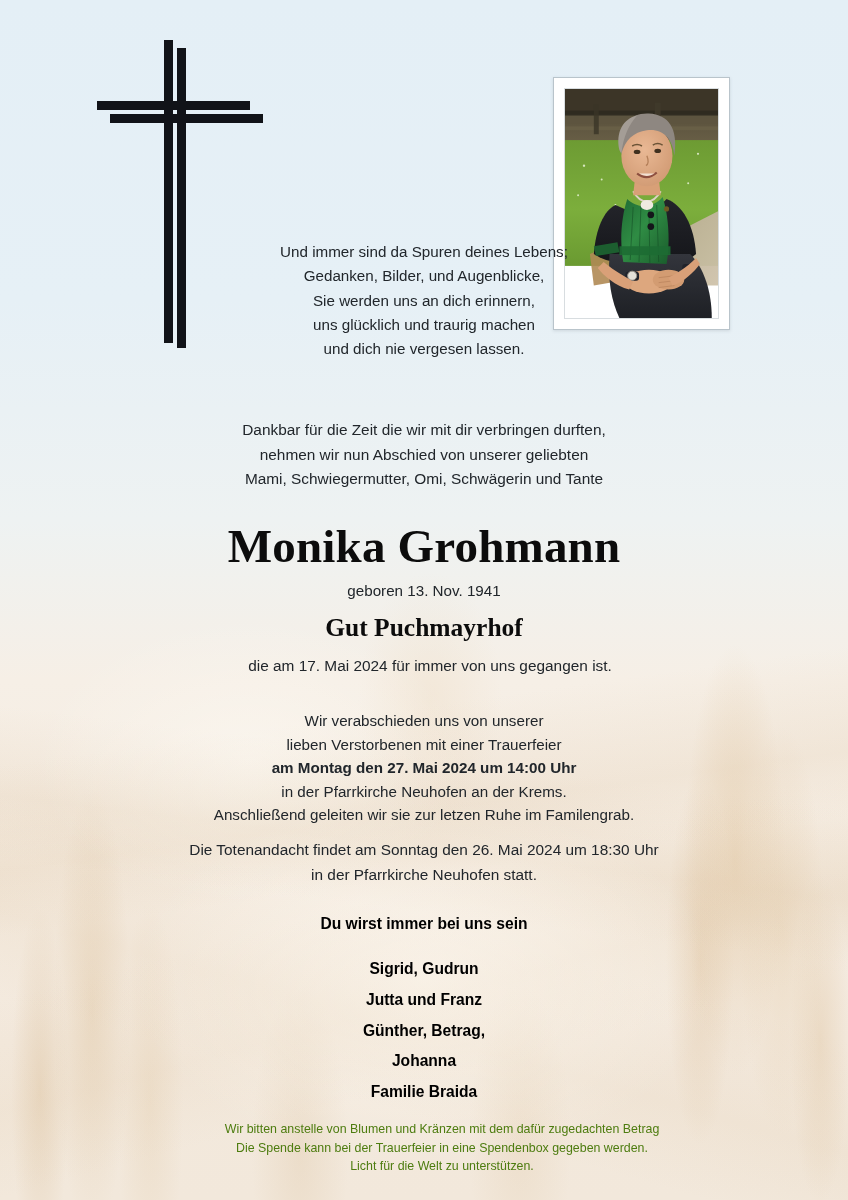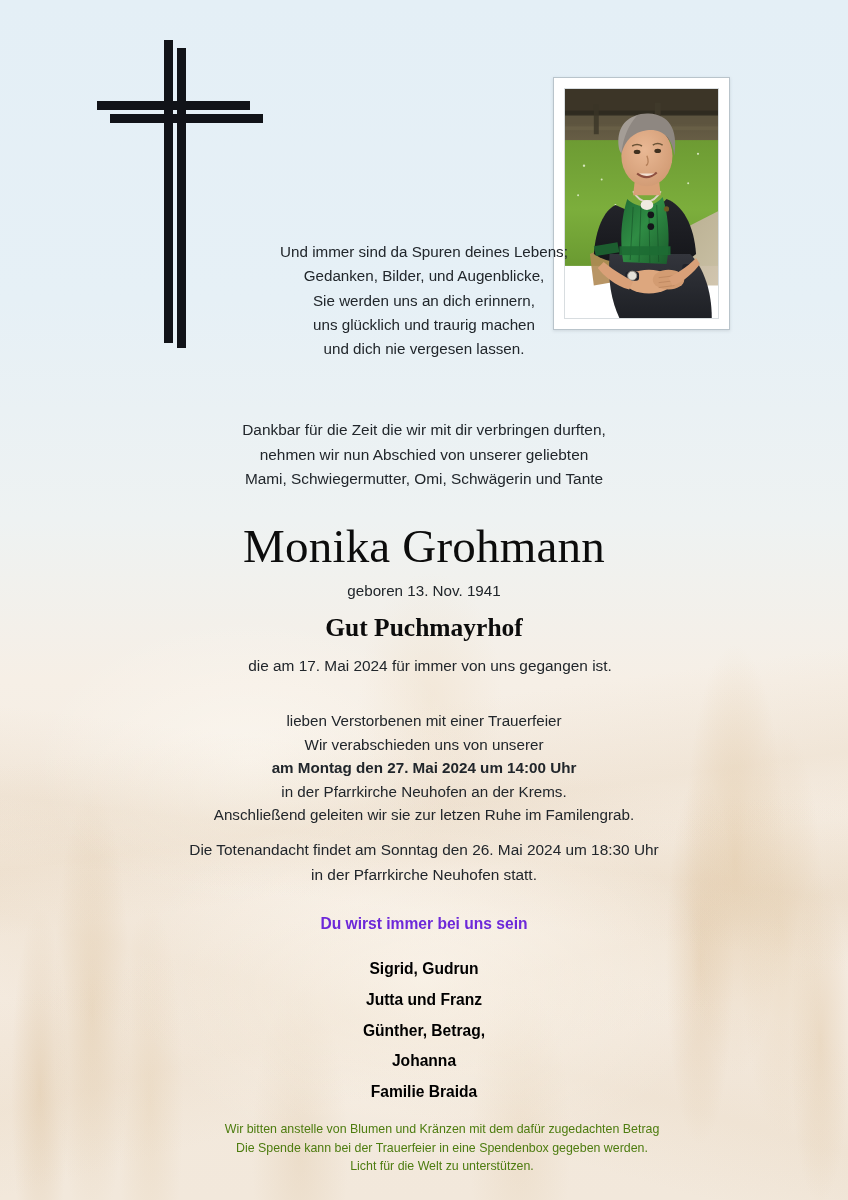--- a/index.html
+++ b/index.html
@@ -120,21 +120,21 @@
     top: 418px;
     font-size: 15.4px;
     line-height: 24.5px;
     color: #21262b;
   }
 
   
   #deceased-name {
     top: 520px;
     font-family: "Liberation Serif", serif;
-    font-weight: normal;
+    font-weight: bold;
     font-size: 47px;
     line-height: 52px;
     letter-spacing: .2px;
     color: #0c0c0c;
   }
 
   #birth-line {
     top: 580px;
     font-size: 15.2px;
     line-height: 21px;
@@ -174,21 +174,21 @@
     line-height: 25px;
     color: #21262b;
   }
 
   
   #farewell {
     top: 913px;
     font-size: 15.6px;
     font-weight: bold;
     line-height: 22px;
-    color: #6d28d9;
+    color: #000000;
   }
 
   
   #mourners {
     top: 954px;
     font-size: 15.6px;
     font-weight: bold;
     line-height: 30.8px;
     color: #000000;
   }
@@ -355,22 +355,22 @@
     <span class="line">nehmen wir nun Abschied von unserer geliebten</span>
     <span class="line">Mami, Schwiegermutter, Omi, Schwägerin und Tante</span>
   </div>
 
   <div class="txt" id="deceased-name">Monika Grohmann</div>
   <div class="txt" id="birth-line">geboren  13. Nov. 1941</div>
   <div class="txt" id="house-name">Gut Puchmayrhof</div>
   <div class="txt" id="death-line">die am  17. Mai 2024 für immer von uns gegangen  ist.</div>
 
   <div class="txt" id="service-block">
+    <span class="line">Wir verabschieden uns von unserer</span>
     <span class="line">lieben Verstorbenen mit einer Trauerfeier</span>
-    <span class="line">Wir verabschieden uns von unserer</span>
     <span class="line strong">am Montag den 27. Mai 2024 um 14:00 Uhr</span>
     <span class="line">in der Pfarrkirche Neuhofen an der Krems.</span>
     <span class="line">Anschließend geleiten wir sie zur letzen Ruhe im Familengrab.</span>
   </div>
 
   <div class="txt" id="vigil-block">
     <span class="line">Die Totenandacht findet am Sonntag den 26. Mai 2024 um 18:30 Uhr</span>
     <span class="line">in der Pfarrkirche Neuhofen statt.</span>
   </div>
 

